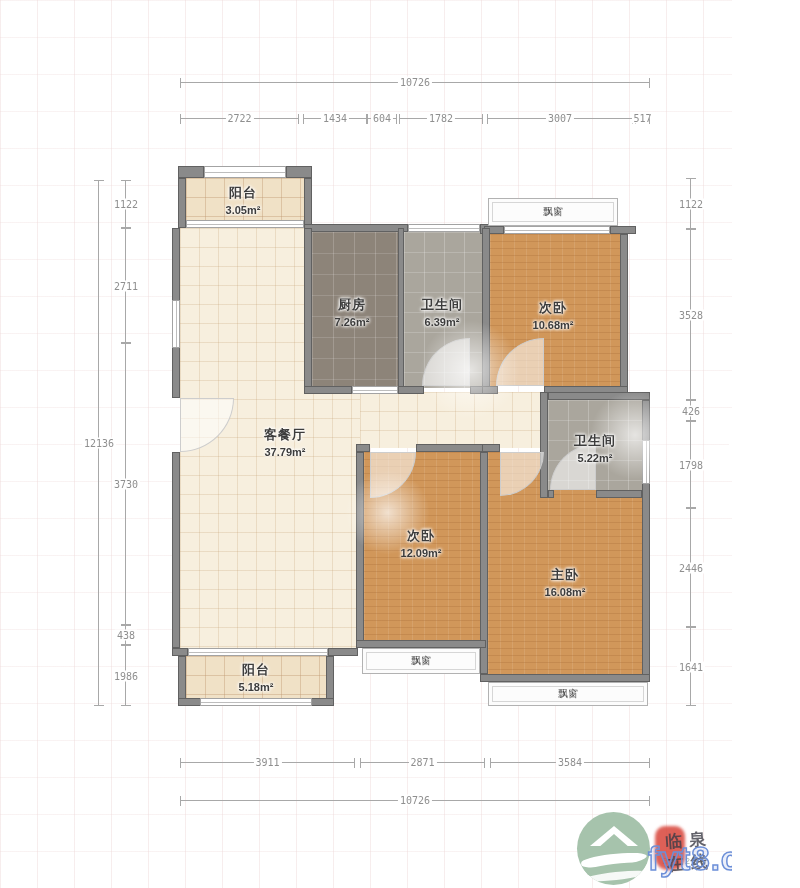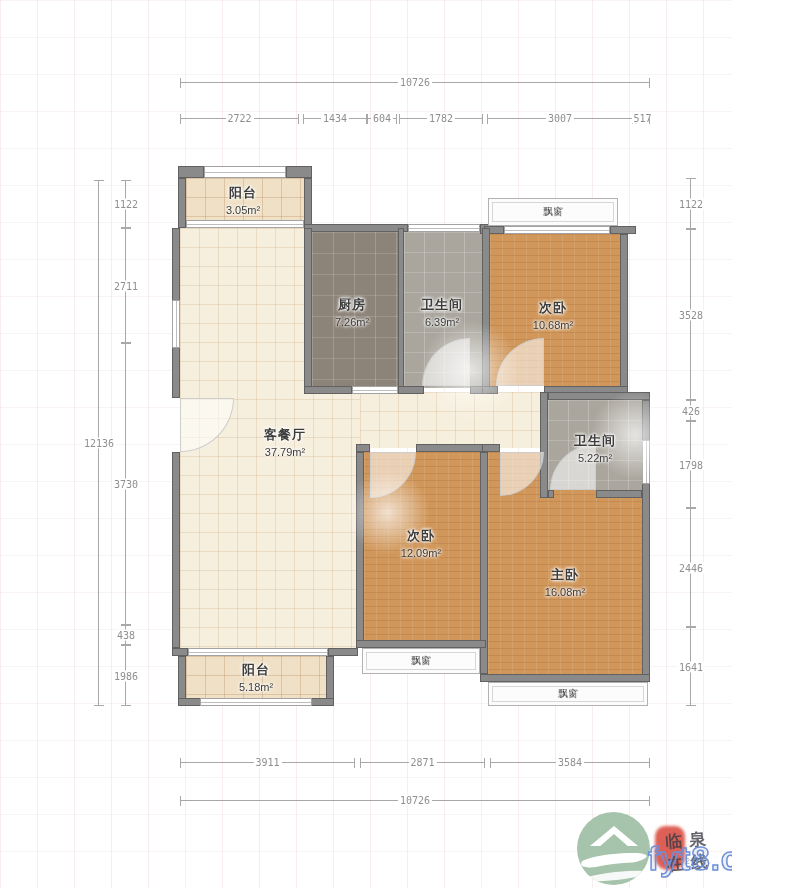--- a/index.html
+++ b/index.html
@@ -53,21 +53,21 @@
   .bay::before{content:"";position:absolute;left:3px;right:3px;top:3px;bottom:3px;border:1px solid #d6d6d6;}
   .bay>span{position:absolute;left:50%;top:50%;transform:translate(-50%,-50%);
     font-size:10px;color:#4a4a4a;white-space:nowrap;z-index:2;}
   .arc{position:absolute;background:rgba(255,255,255,.55);border:1px solid #cdcdcd;z-index:4;box-sizing:border-box;}
   .flare{position:absolute;border-radius:50%;z-index:4;pointer-events:none;
     background:radial-gradient(circle, rgba(255,255,255,.7), rgba(255,255,255,0) 70%);}
   
   .rlabel{position:absolute;transform:translate(-50%,-50%);text-align:center;z-index:6;color:var(--label-text);
     text-shadow:0 0 3px #fff,0 0 3px #fff,0 0 4px #fff;white-space:nowrap;}
   .rlabel .rname{display:block;font-size:13px;font-weight:bold;letter-spacing:1px;}
-  .rlabel .rarea{display:block;font-size:11px;margin-top:2px;}
+  .rlabel .rarea{display:block;font-size:11px;margin-top:2px;font-weight:bold;}
   
   .wm{position:absolute;z-index:9;}
   .wm-logo{left:577px;top:812px;width:73px;height:73px;border-radius:50%;background:var(--brand-green);overflow:hidden;}
   .wm-roof{position:absolute;left:13px;top:14px;width:0;height:0;
     border-left:24px solid transparent;border-right:24px solid transparent;border-bottom:20px solid #fff;}
   .wm-roof-in{position:absolute;left:21px;top:22px;width:0;height:0;
     border-left:16px solid transparent;border-right:16px solid transparent;border-bottom:14px solid var(--brand-green);}
   .wm-wave1{position:absolute;left:4px;top:42px;width:66px;height:12px;background:#fff;border-radius:50% 50% 60% 40%;transform:rotate(-6deg);}
   .wm-wave2{position:absolute;left:0px;top:52px;width:74px;height:10px;background:var(--brand-green);border-radius:50%;transform:rotate(-7deg);}
   .wm-wave3{position:absolute;left:6px;top:60px;width:66px;height:8px;background:#fff;border-radius:50%;transform:rotate(-6deg);opacity:.9;}

